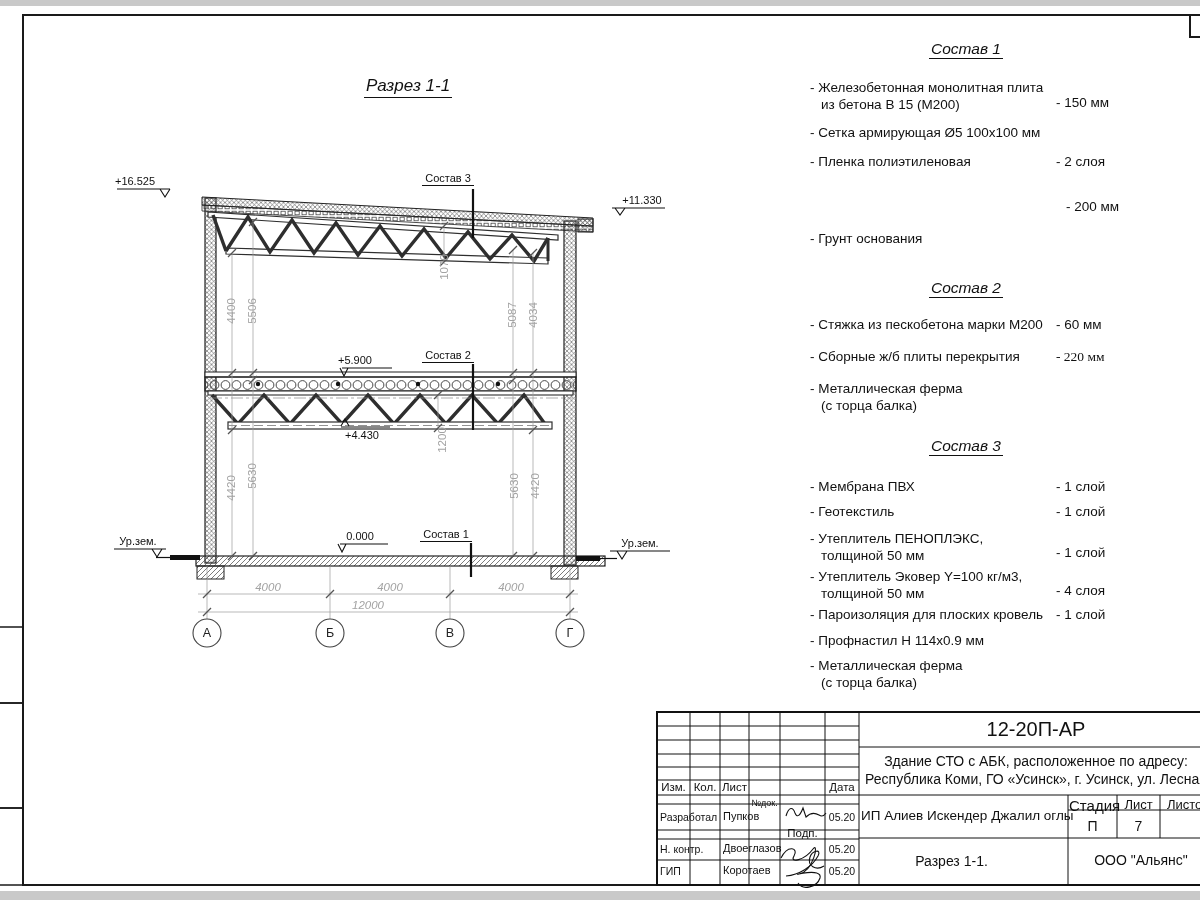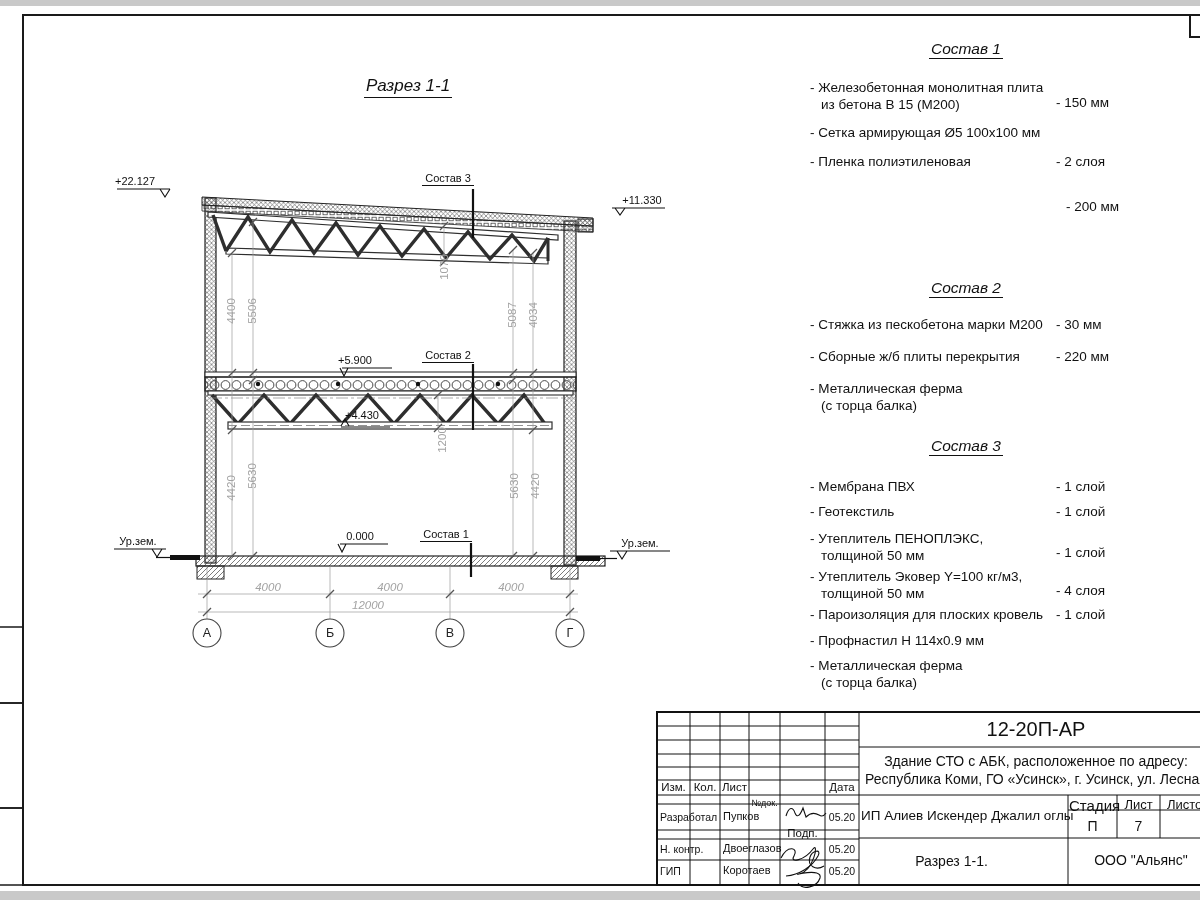--- a/index.html
+++ b/index.html
@@ -163,24 +163,24 @@
 
     <g fill="none" stroke="#111" stroke-width="1.1">
       <path d="M786 816 c3 -10 7 -9 9 -3 c2 5 5 3 8 -5 l3 9 c4 -4 8 -5 13 -2 c3 2 5 1 7 -2"></path>
       <path d="M781 858 c7 -14 18 -10 13 -2 c-5 8 11 4 19 -7 c6 -8 1 22 -14 25 c-9 2 24 -7 21 4 c-3 9 -17 13 -22 5"></path>
       <path d="M786 876 c13 -1 26 -9 32 -20 c4 -8 -6 -5 -8 1 c-3 9 6 14 14 9"></path>
     </g>
   </svg>
 
   <div id="dwg-title"><span>Разрез 1-1</span></div>
 
-  <div class="lbl" style="left:108px;top:175px;width:54px;">+22.127</div>
+  <div class="lbl" style="left:108px;top:175px;width:54px;">+16.525</div>
   <div class="lbl" style="left:615px;top:194px;width:54px;">+11.330</div>
   <div class="lbl" style="left:328px;top:354px;width:54px;">+5.900</div>
-  <div class="lbl" style="left:335px;top:409px;width:54px;">+4.430</div>
+  <div class="lbl" style="left:335px;top:429px;width:54px;">+4.430</div>
   <div class="lbl" style="left:333px;top:530px;width:54px;">0.000</div>
   <div class="lbl" style="left:111px;top:535px;width:54px;">Ур.зем.</div>
   <div class="lbl" style="left:613px;top:537px;width:54px;">Ур.зем.</div>
 
   <div class="leader-lbl" style="left:422px;top:172px;">Состав 3</div>
   <div class="leader-lbl" style="left:422px;top:349px;">Состав 2</div>
   <div class="leader-lbl" style="left:420px;top:528px;">Состав 1</div>
 
   <div class="dimv" style="left:209px;top:305px;">4400</div>
   <div class="dimv" style="left:230px;top:305px;">5506</div>
@@ -204,26 +204,27 @@
   <div class="axis" style="left:556px;top:626px;">Г</div>
 
   <div class="comp-title" style="top:40px;"><span>Состав 1</span></div>
   <div class="itm" style="top:80px;">- Железобетонная  монолитная плита
 из бетона В 15 (М200)</div>
   <div class="val" style="top:95px;">- 150 мм</div>
   <div class="itm" style="top:125px;">- Сетка армирующая Ø5 100х100 мм</div>
   <div class="itm" style="top:154px;">- Пленка полиэтиленовая</div>
   <div class="val" style="top:154px;">-  2 слоя</div>
   <div class="val" style="top:199px;margin-left:10px;">- 200 мм</div>
+  <div class="itm" style="top:231px;">- Грунт основания</div>
 
   <div class="comp-title" style="top:279px;"><span>Состав 2</span></div>
   <div class="itm" style="top:317px;">- Стяжка из пескобетона марки М200</div>
-  <div class="val" style="top:317px;">- 30 мм</div>
+  <div class="val" style="top:317px;">- 60 мм</div>
   <div class="itm" style="top:349px;">- Сборные ж/б плиты перекрытия</div>
-  <div class="val" style="top:349px;">- 220 мм</div>
+  <div class="val" style="top:349px;font-family:Liberation Serif, serif;">- 220 мм</div>
   <div class="itm" style="top:381px;">- Металлическая ферма
 (с торца балка)</div>
 
   <div class="comp-title" style="top:437px;"><span>Состав 3</span></div>
   <div class="itm" style="top:479px;">- Мембрана ПВХ</div>
   <div class="val" style="top:479px;">- 1 слой</div>
   <div class="itm" style="top:504px;">- Геотекстиль</div>
   <div class="val" style="top:504px;">- 1 слой</div>
   <div class="itm" style="top:531px;">- Утеплитель ПЕНОПЛЭКС,
 толщиной 50 мм</div>

